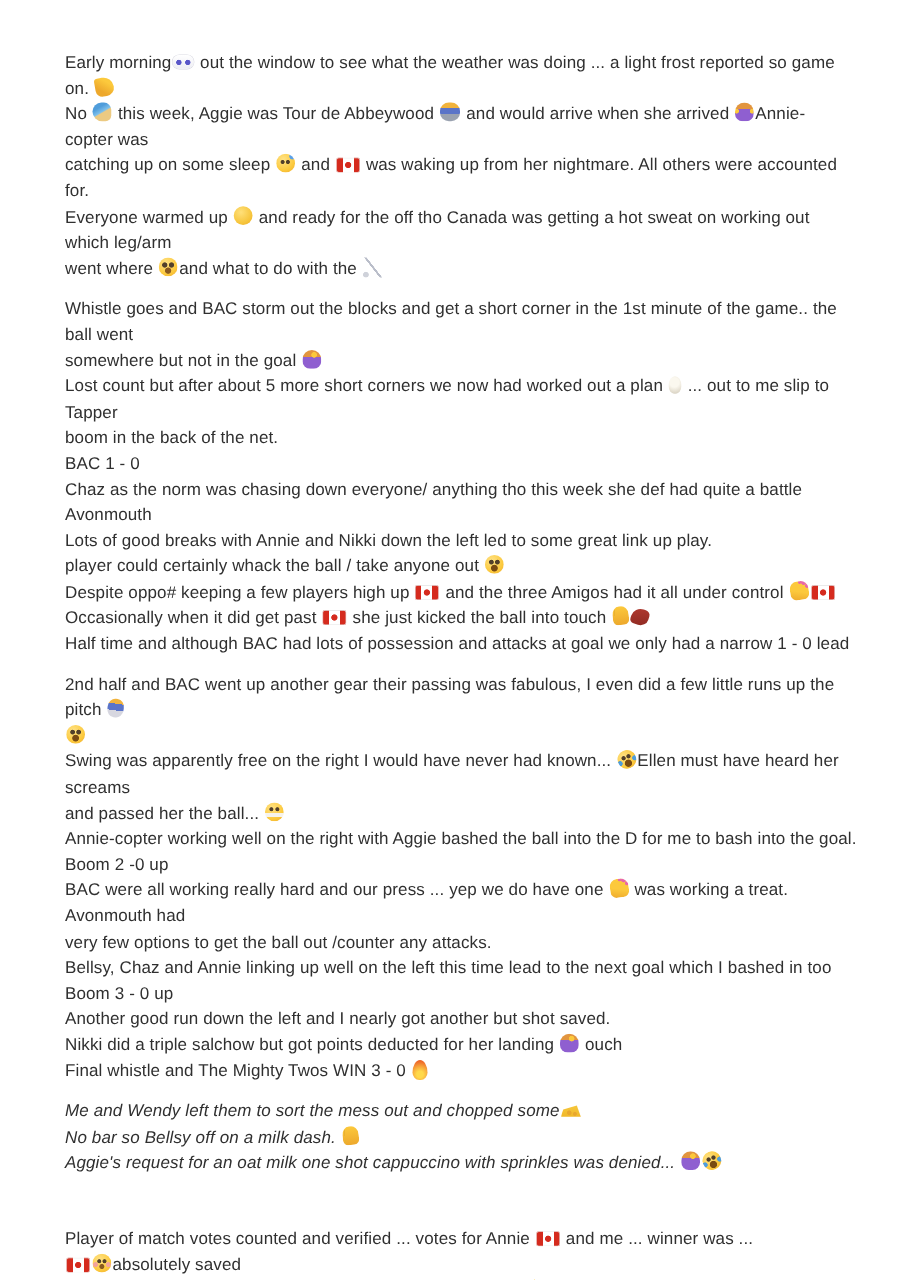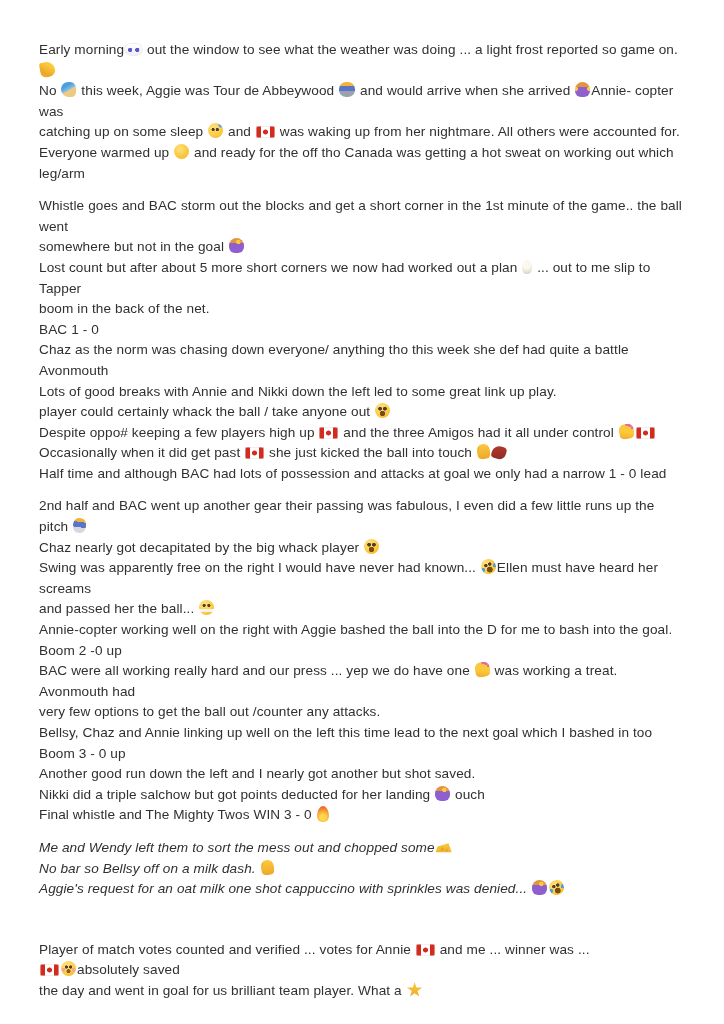--- a/index.html
+++ b/index.html
@@ -3,21 +3,21 @@
 <meta charset="utf-8">
 <style>
   html,body{margin:0;padding:0;}
   body{
     width:724px;height:1024px;background:#ffffff;overflow:hidden;
     font-family:"Liberation Sans","DejaVu Sans",sans-serif;
   }
   .doc{
     box-sizing:border-box;
     width:724px;height:1024px;
-    padding:40px 38px 0 39px;
+    padding:40px 38px 0 52px;
     color:#303030;
     font-size:13.6px;
     line-height:20.6px;
     letter-spacing:0.1px;
   }
   .paragraph{margin:0 0 12px 0;}
   .paragraph.gap-large{margin-bottom:40px;font-style:italic;}
   .paragraph.gap-none{margin-bottom:0;}
   .line{white-space:nowrap;}
   .txt{white-space:pre-wrap;}
@@ -189,37 +189,38 @@
 </head>
 <body>
 
 <div class="doc">
   <div id="report-root">
       <div class="paragraph gap-normal">
         <div class="line"><span class="txt">Early morning</span><span class="emoji" data-emoji="eyes" role="img" aria-label="eyes"></span><span class="txt"> out the window to see what the weather was doing ... a light frost reported so game on. </span><span class="emoji" data-emoji="flexed-biceps" role="img" aria-label="flexed-biceps"></span></div>
         <div class="line"><span class="txt">No </span><span class="emoji" data-emoji="water-wave" role="img" aria-label="water-wave"></span><span class="txt"> this week, Aggie was Tour de Abbeywood </span><span class="emoji" data-emoji="woman-biking" role="img" aria-label="woman-biking"></span><span class="txt"> and would arrive when she arrived </span><span class="emoji" data-emoji="woman-shrugging" role="img" aria-label="woman-shrugging"></span><span class="txt">Annie- copter was</span></div>
         <div class="line"><span class="txt">catching up on some sleep </span><span class="emoji" data-emoji="sleeping-face" role="img" aria-label="sleeping-face"></span><span class="txt"> and </span><span class="emoji" data-emoji="canada-flag" role="img" aria-label="canada-flag"></span><span class="txt"> was waking up from her nightmare. All others were accounted for.</span></div>
         <div class="line"><span class="txt">Everyone warmed up </span><span class="emoji" data-emoji="yellow-circle" role="img" aria-label="yellow-circle"></span><span class="txt"> and ready for the off tho Canada was getting a hot sweat on working out which leg/arm</span></div>
+        <div class="line"><span class="txt">went where </span><span class="emoji" data-emoji="dizzy-face" role="img" aria-label="dizzy-face"></span><span class="txt">and what to do with the </span><span class="emoji" data-emoji="field-hockey" role="img" aria-label="field-hockey"></span></div>
       </div>
       <div class="paragraph gap-normal">
         <div class="line"><span class="txt">Whistle goes and BAC storm out the blocks and get a short corner in the 1st minute of the game.. the ball went</span></div>
         <div class="line"><span class="txt">somewhere but not in the goal </span><span class="emoji" data-emoji="woman-facepalming" role="img" aria-label="woman-facepalming"></span></div>
         <div class="line"><span class="txt">Lost count but after about 5 more short corners we now had worked out a plan </span><span class="emoji" data-emoji="light-bulb" role="img" aria-label="light-bulb"></span><span class="txt"> ... out to me slip to Tapper</span></div>
         <div class="line"><span class="txt">boom in the back of the net.</span></div>
         <div class="line"><span class="txt">BAC 1 - 0</span></div>
         <div class="line"><span class="txt">Chaz as the norm was chasing down everyone/ anything tho this week she def had quite a battle Avonmouth</span></div>
         <div class="line"><span class="txt">Lots of good breaks with Annie and Nikki down the left led to some great link up play.</span></div>
         <div class="line"><span class="txt">player could certainly whack the ball / take anyone out </span><span class="emoji" data-emoji="astonished-face" role="img" aria-label="astonished-face"></span></div>
         <div class="line"><span class="txt">Despite oppo# keeping a few players high up </span><span class="emoji" data-emoji="canada-flag" role="img" aria-label="canada-flag"></span><span class="txt"> and the three Amigos had it all under control </span><span class="emoji" data-emoji="raising-hands" role="img" aria-label="raising-hands"></span><span class="emoji" data-emoji="canada-flag" role="img" aria-label="canada-flag"></span></div>
         <div class="line"><span class="txt">Occasionally when it did get past </span><span class="emoji" data-emoji="canada-flag" role="img" aria-label="canada-flag"></span><span class="txt"> she just kicked the ball into touch </span><span class="emoji" data-emoji="raised-hand" role="img" aria-label="raised-hand"></span><span class="emoji" data-emoji="womans-boot" role="img" aria-label="womans-boot"></span></div>
         <div class="line"><span class="txt">Half time and although BAC had lots of possession and attacks at goal we only had a narrow 1 - 0 lead</span></div>
       </div>
       <div class="paragraph gap-normal">
         <div class="line"><span class="txt">2nd half and BAC went up another gear their passing was fabulous, I even did a few little runs up the pitch </span><span class="emoji" data-emoji="woman-running" role="img" aria-label="woman-running"></span></div>
-        <div class="line"><span class="txt">Chaz nearly got decapitated by the big whack player </span><span class="emoji" data-emoji="astonished-face" role="img" aria-label="astonished-face"></span></div>
+        <div class="line"><span class="emoji" data-emoji="astonished-face" role="img" aria-label="astonished-face"></span></div>
         <div class="line"><span class="txt">Swing was apparently free on the right I would have never had known... </span><span class="emoji" data-emoji="rofl" role="img" aria-label="rofl"></span><span class="txt">Ellen must have heard her screams</span></div>
         <div class="line"><span class="txt">and passed her the ball... </span><span class="emoji" data-emoji="grimacing-face" role="img" aria-label="grimacing-face"></span></div>
         <div class="line"><span class="txt">Annie-copter working well on the right with Aggie bashed the ball into the D for me to bash into the goal.</span></div>
         <div class="line"><span class="txt">Boom 2 -0 up</span></div>
         <div class="line"><span class="txt">BAC were all working really hard and our press ... yep we do have one </span><span class="emoji" data-emoji="raising-hands" role="img" aria-label="raising-hands"></span><span class="txt"> was working a treat. Avonmouth had</span></div>
         <div class="line"><span class="txt">very few options to get the ball out /counter any attacks.</span></div>
         <div class="line"><span class="txt">Bellsy, Chaz and Annie linking up well on the left this time lead to the next goal which I bashed in too</span></div>
         <div class="line"><span class="txt">Boom 3 - 0 up</span></div>
         <div class="line"><span class="txt">Another good run down the left and I nearly got another but shot saved.</span></div>
         <div class="line"><span class="txt">Nikki did a triple salchow but got points deducted for her landing </span><span class="emoji" data-emoji="woman-facepalming" role="img" aria-label="woman-facepalming"></span><span class="txt"> ouch</span></div>

